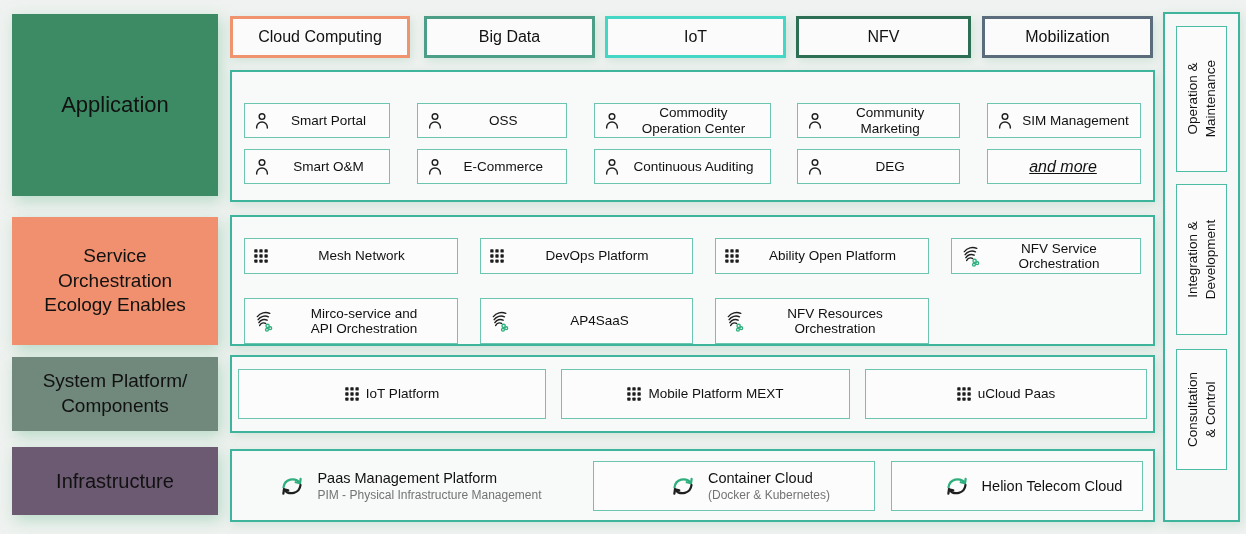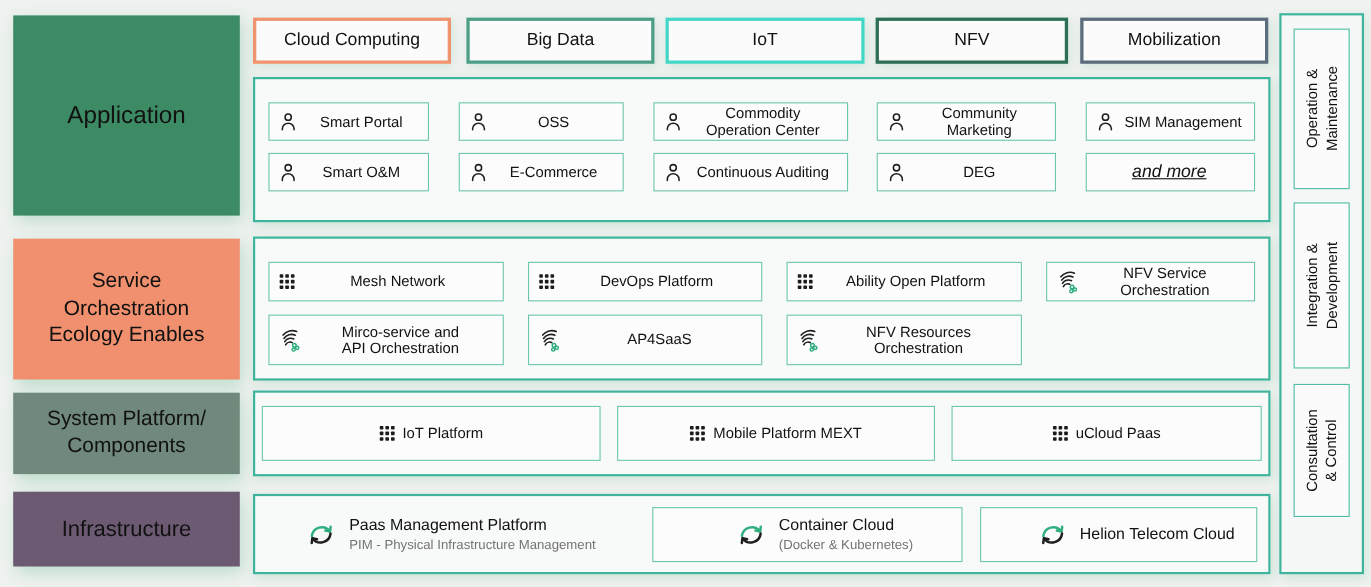--- a/index.html
+++ b/index.html
@@ -40,25 +40,25 @@
     box-shadow:2px 3px 9px rgba(150,200,175,.35);
   }
   .sec-app{top:70px;height:132px;}
   .sec-svc{top:215px;height:131px;}
   .sec-sys{top:355px;height:78px;}
   .sec-infra{top:449px;height:73px;}
 
   .app-grid{
     display:grid;grid-template-columns:146px 150px 177px 163px 154px;
     grid-template-rows:35px 35px;row-gap:11px;justify-content:space-between;
-    padding:21px 12px 0 12px;
+    padding:31px 12px 0 12px;
   }
   .svc-grid{
     display:grid;grid-template-columns:214px 213px 214px 190px;
-    grid-template-rows:36px 46px;row-gap:12px;justify-content:space-between;
+    grid-template-rows:36px 46px;row-gap:24px;justify-content:space-between;
     padding:21px 12px 0 12px;
   }
   .sys-grid{
     display:grid;grid-template-columns:308px 289px 282px;
     grid-template-rows:50px;justify-content:space-between;
     padding:12px 6px 0 6px;
   }
   .infra-row{
     display:flex;justify-content:space-between;align-items:center;
     padding:10px 10px 0 10px;

